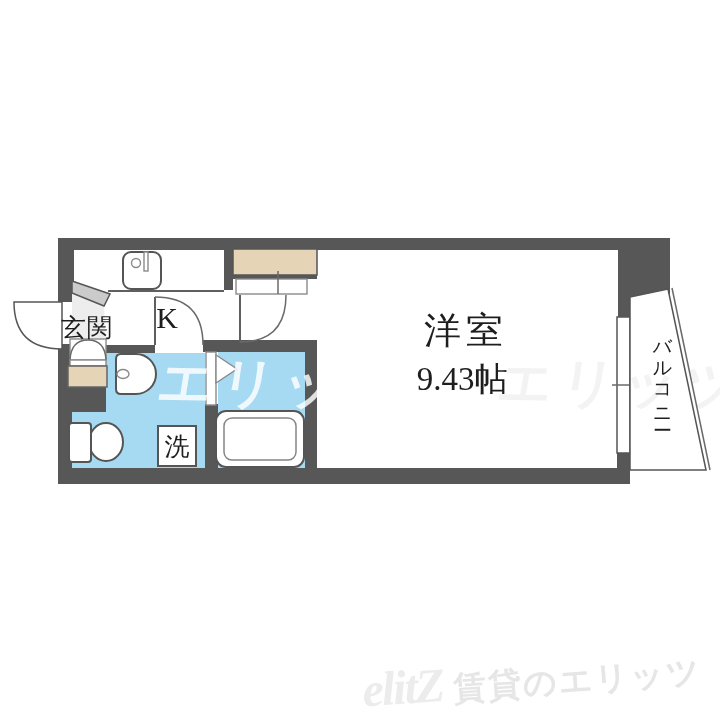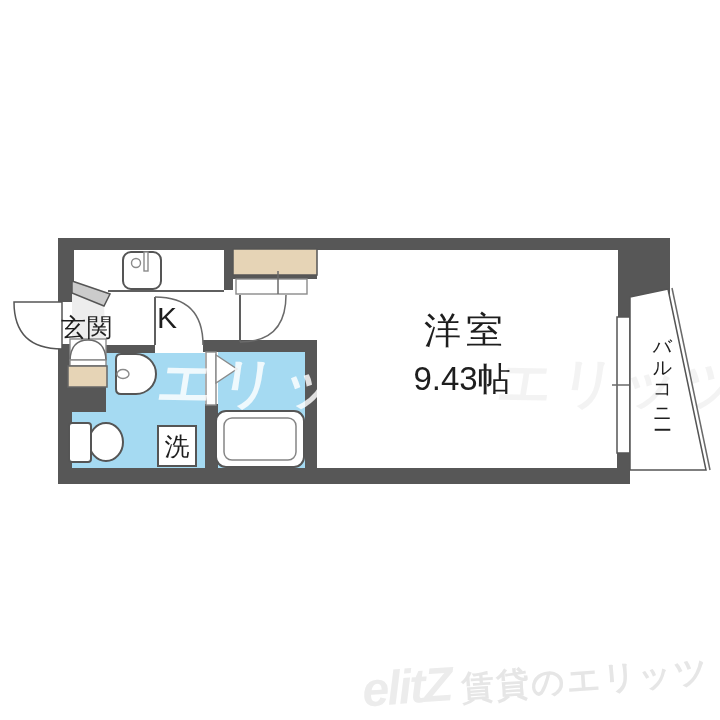--- a/index.html
+++ b/index.html
@@ -1,17 +1,17 @@
 <!DOCTYPE html>
 <html><head>
 <meta charset="utf-8">
 <style>
   html,body{margin:0;padding:0;background:#fff;}
   #stage{position:relative;width:720px;height:720px;background:#ffffff;overflow:hidden;
-         font-family:Liberation Sans, sans-serif;}
+         font-family:Liberation Serif, serif;}
   svg{position:absolute;left:0;top:0;}
   .s2{stroke:#555;stroke-width:2;fill:#fff;}
   .s15{stroke:#555;stroke-width:1.5;fill:#fff;}
   .thin{stroke:#8a8a8a;stroke-width:1.4;fill:#fff;}
   .ln{stroke:#5f5f5f;stroke-width:2;fill:none;}
   .ln15{stroke:#6a6a6a;stroke-width:1.5;fill:none;}
   .nofill{fill:none;}
   .txt{fill:#1e1e1e;}
   .floorgray{fill:#ededed;}
   #watermark{position:absolute;left:158px;top:348px;font-size:54px;font-weight:bold;

